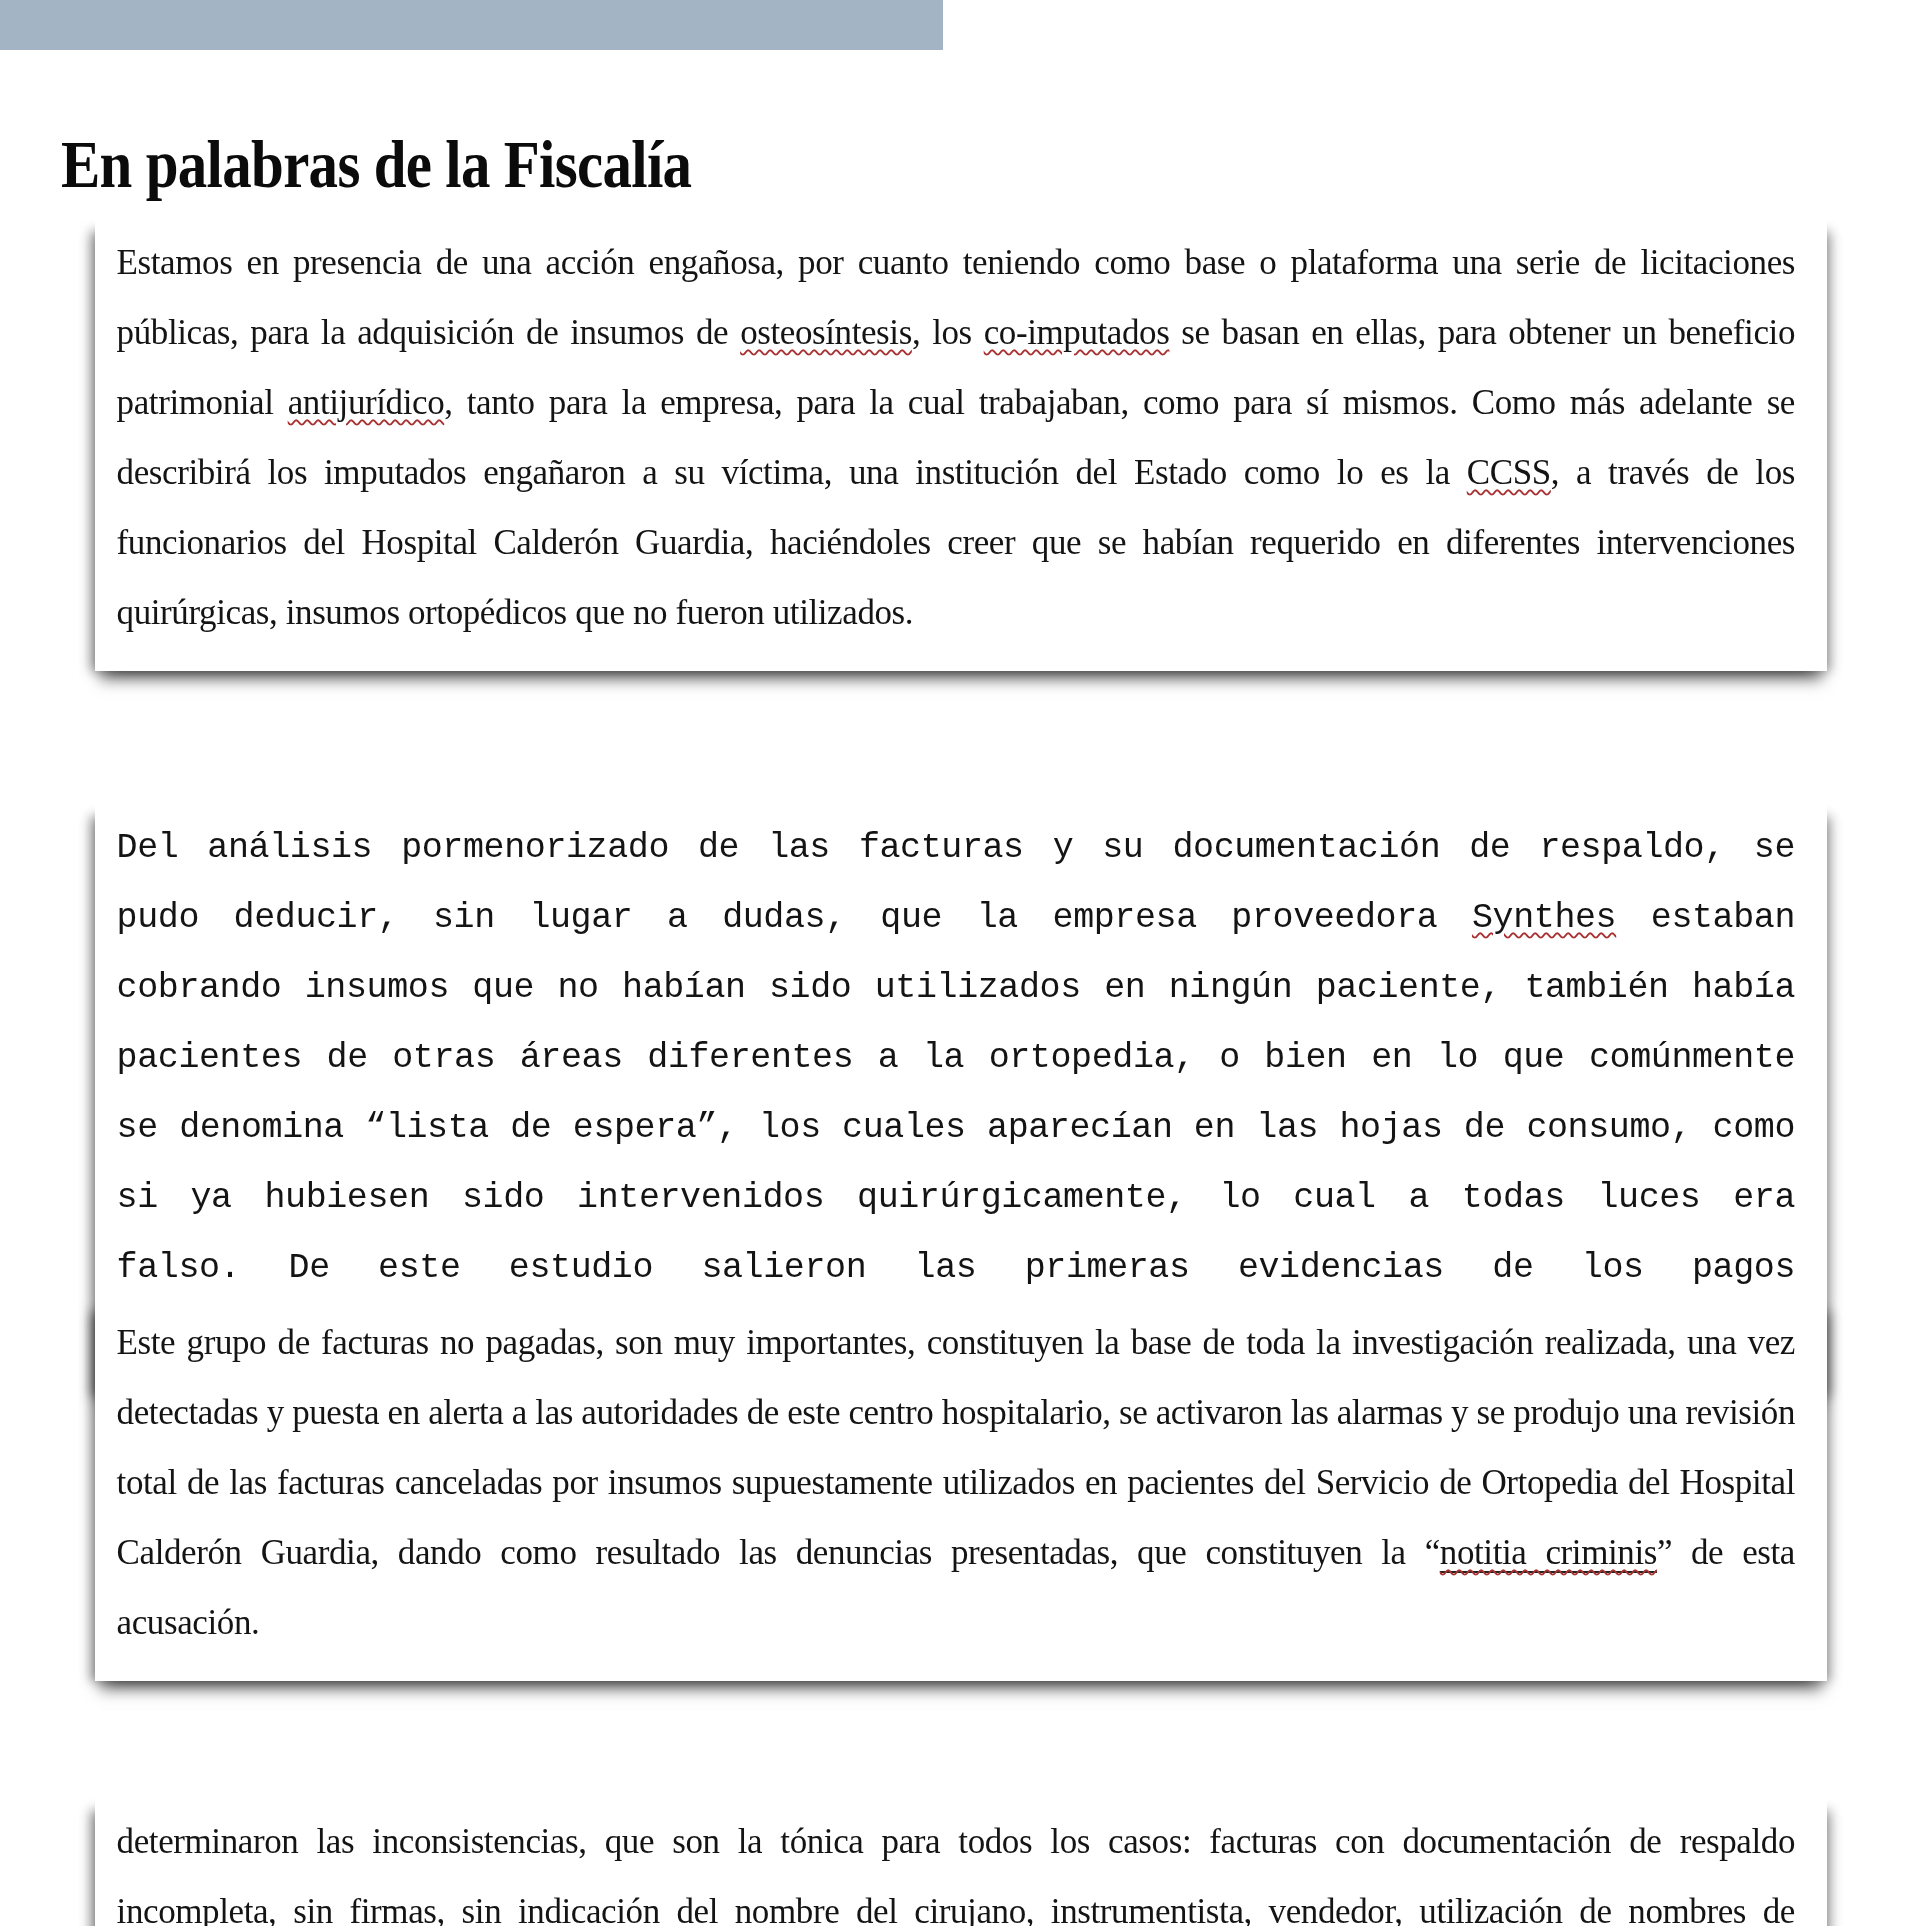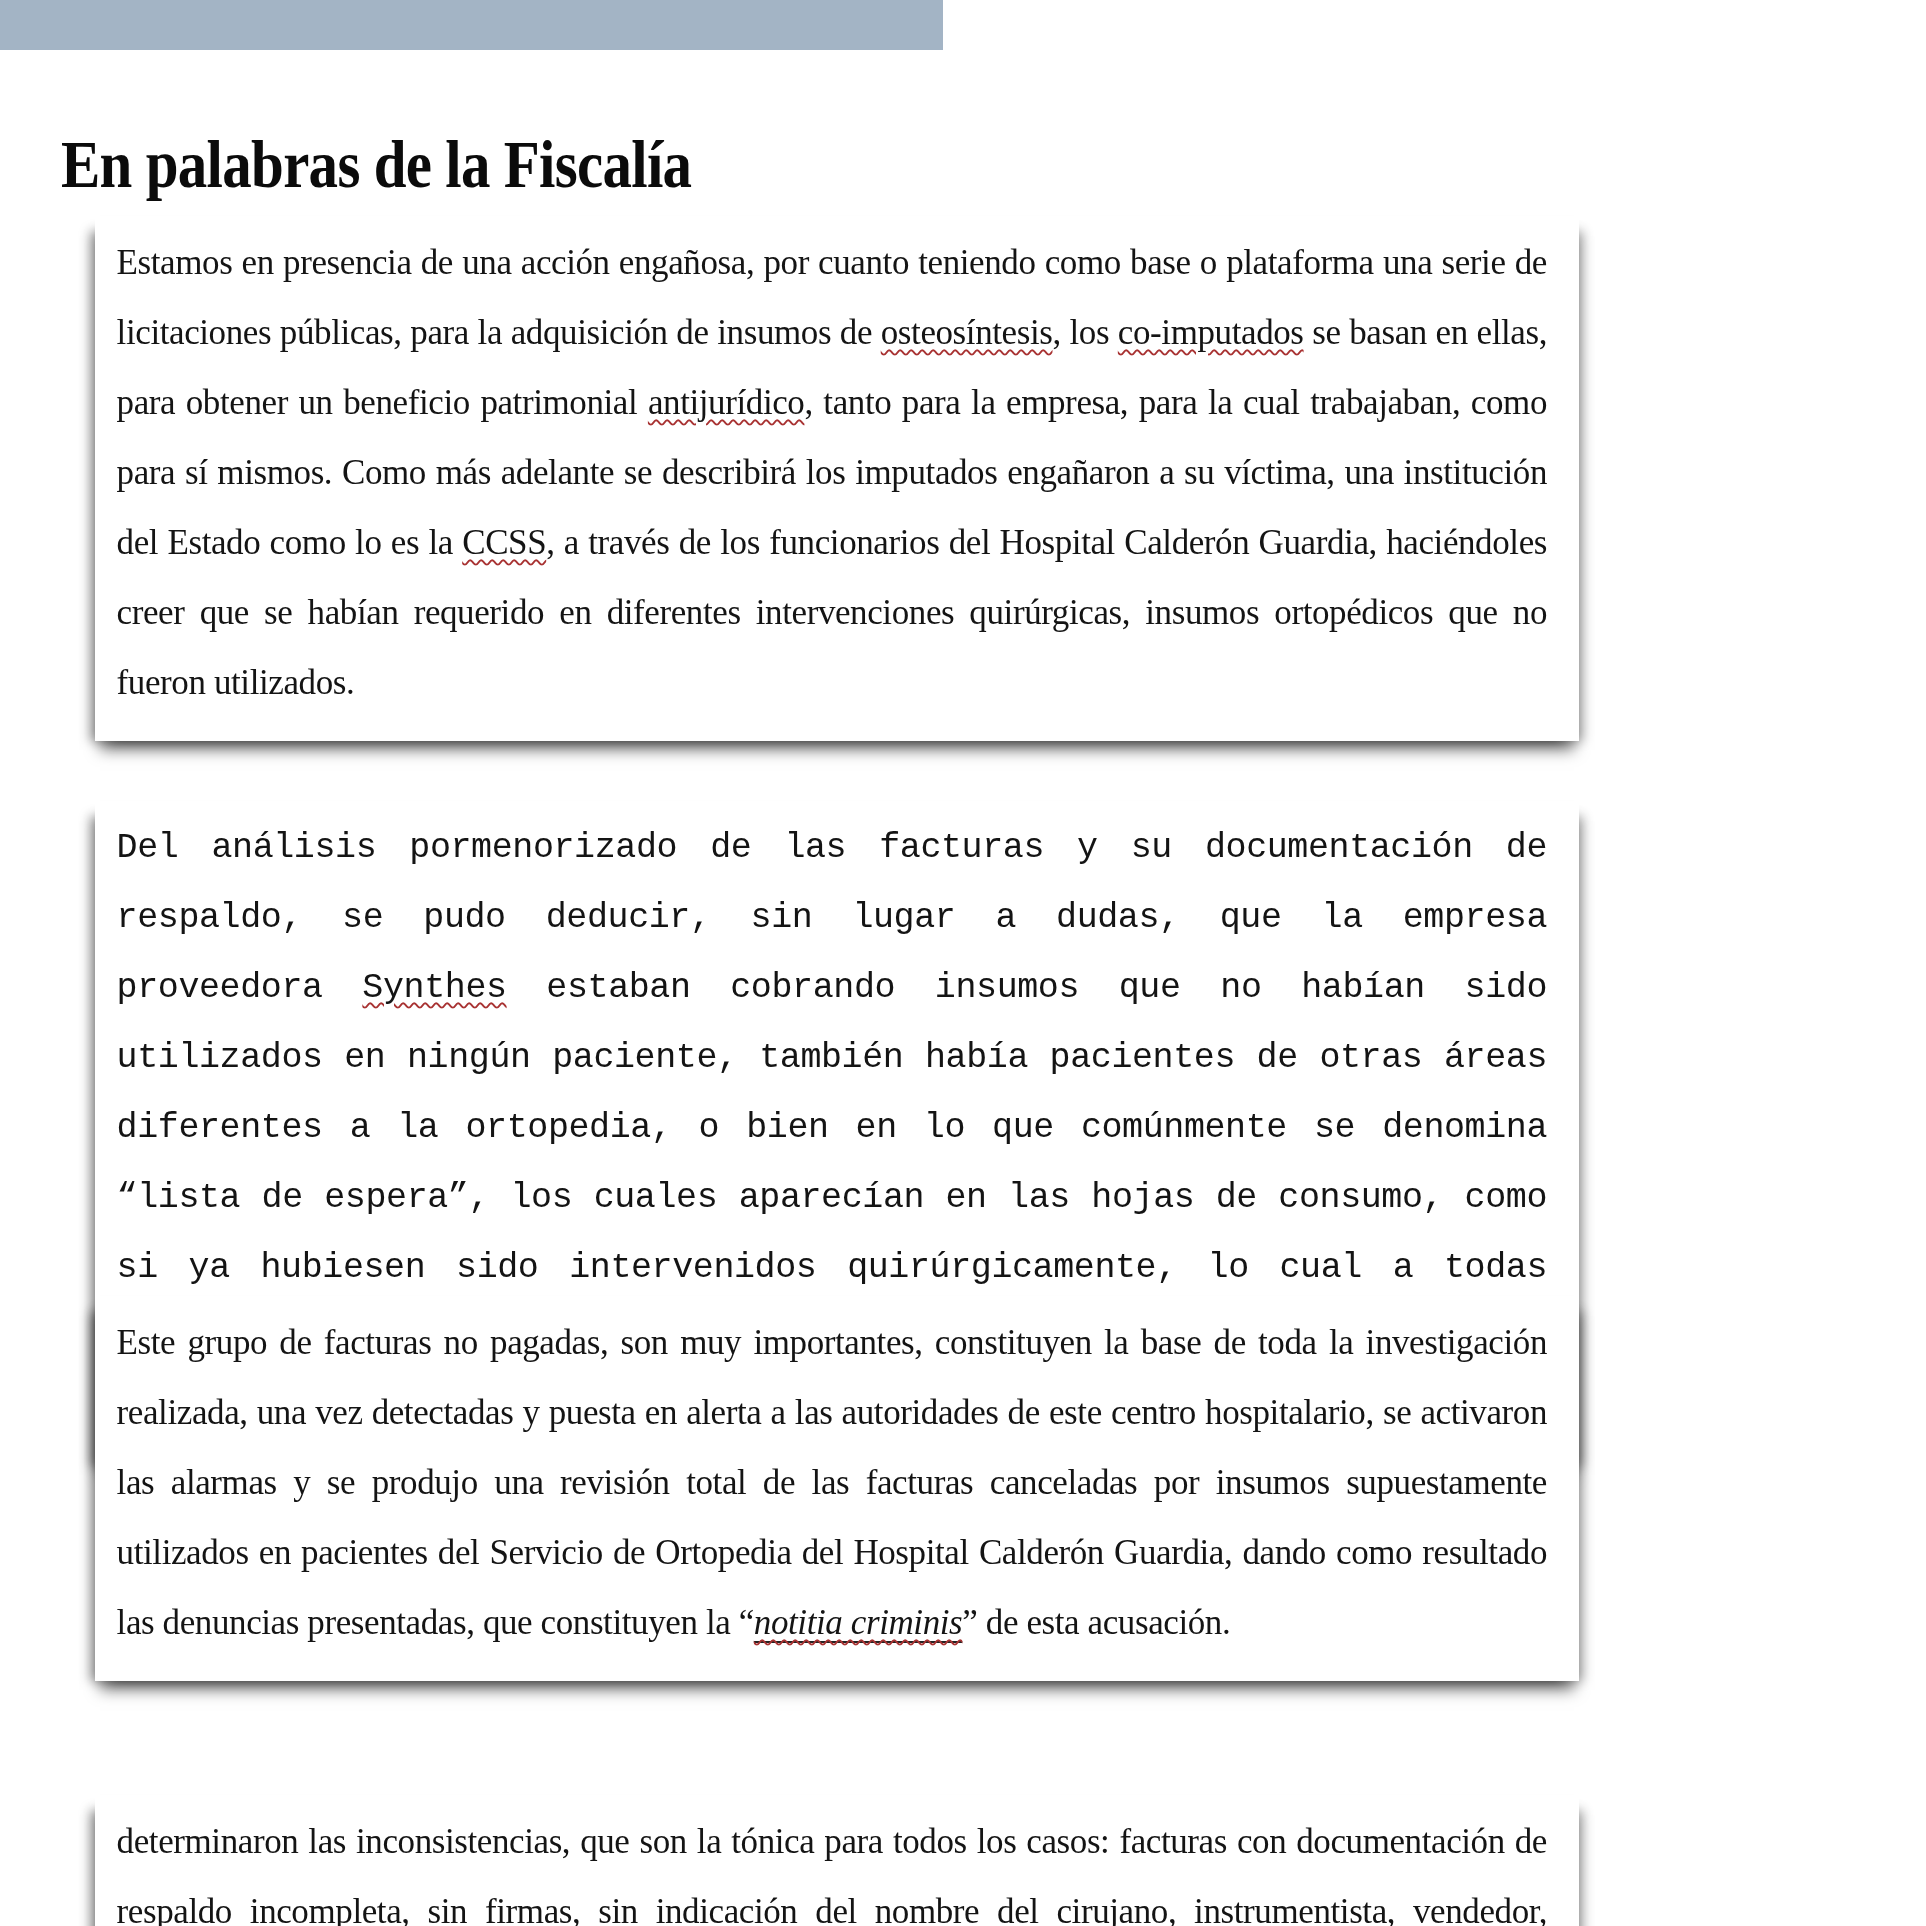--- a/index.html
+++ b/index.html
@@ -17,21 +17,21 @@
   }
   .page-title {
     position: absolute; left: 61px; top: 86px;
     font-family: "Liberation Serif", "DejaVu Serif", serif;
     font-weight: 700; font-size: 67px; line-height: 1;
     color: #0b0b0b; white-space: nowrap;
     transform: scaleX(0.88); transform-origin: left top;
     letter-spacing: -0.8px;
   }
   .excerpt {
-    position: absolute; left: 95px; width: 1484px;
+    position: absolute; left: 95px; width: 1732px;
     background: #ffffff;
     box-sizing: border-box;
     padding: 11.6px 32px 23px 21.6px;
     font-size: 35px; line-height: 70px;
     text-align: justify;
     letter-spacing: -0.4px;
     color: #141414;
     box-shadow:
       0 14.6px 14px -5.4px rgba(0,0,0,0.52),
       -12.3px 7.7px 10.8px -7px rgba(0,0,0,0.38),
@@ -42,21 +42,20 @@
   .excerpt.b3 { top: 1296px; }
   .excerpt.b4 { top: 1795px; }
   .sp {
     text-decoration-line: underline;
     text-decoration-style: wavy;
     text-decoration-color: #a83232;
     text-decoration-thickness: 1.5px;
     text-underline-offset: 5.4px;
   }
   .lat {
-    font-style: italic;
     text-decoration-line: underline;
     text-decoration-style: solid;
     text-decoration-color: #222222;
     text-decoration-thickness: 1.9px;
     text-underline-offset: 7px;
   }
 </style>
 </head>
 <body>
 

